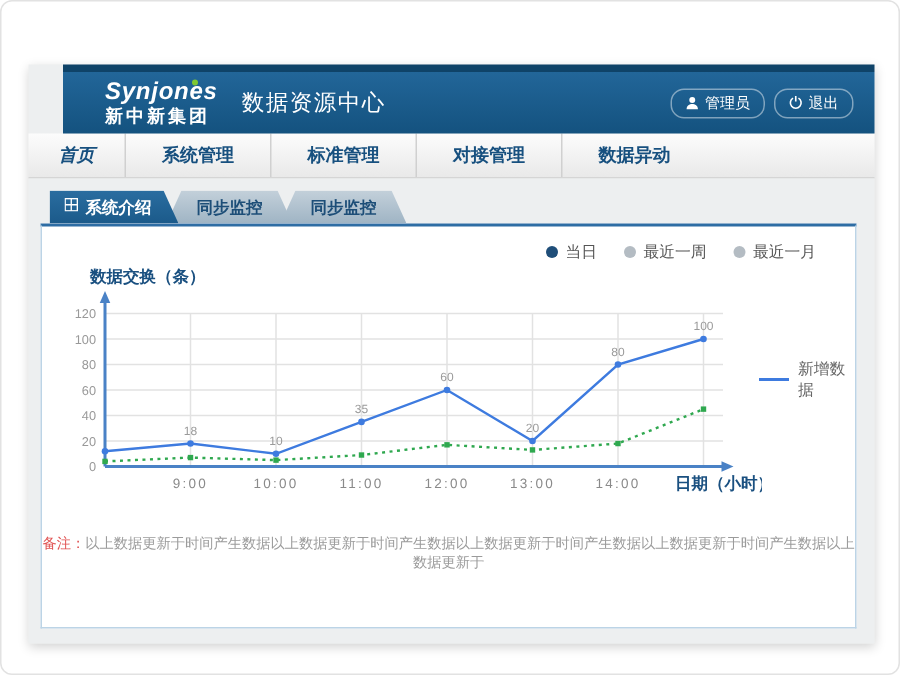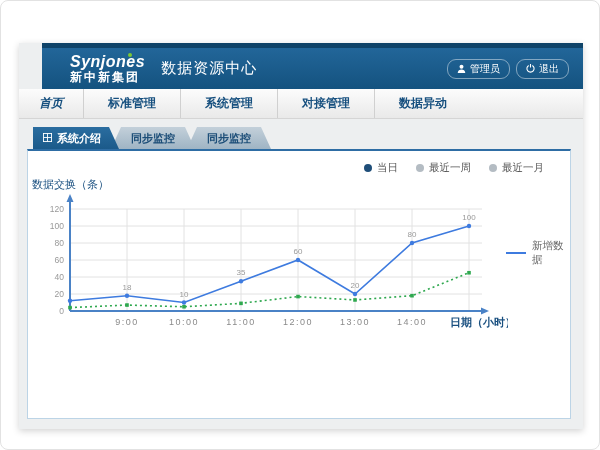--- a/index.html
+++ b/index.html
@@ -42,21 +42,21 @@
 
   .panel { position:absolute; left:8px; right:12px; top:30px; bottom:10px; background:#fff;
            border:1px solid #bcd4e6; border-top:2px solid #2e6da4; }
 
   
   .radios { position:absolute; right:26px; top:10px; display:flex; gap:18px; }
   .radio { display:flex; align-items:center; gap:5px; font-size:10.5px; color:#555; cursor:pointer; }
   .radio .dot { width:8px; height:8px; border-radius:50%; background:#b4bcc3; }
   .radio.selected .dot { background:#1f4e79; }
 
-  .y-title { position:absolute; left:4px; top:26px; font-size:11px; font-weight:normal; color:#1a5080; }
+  .y-title { position:absolute; left:32px; top:26px; font-size:11px; font-weight:bold; color:#1a5080; }
   #chart-svg { position:absolute; left:10px; top:40px; }
 
   .legend { position:absolute; left:478px; top:88px; display:flex; flex-direction:column; gap:6px; }
   .legend-item { display:flex; align-items:center; gap:6px; font-size:10.5px; color:#666; cursor:pointer;justify-content:center; }
   .legend-item .sample { width:22px; height:0; }
 
   .note { position:absolute; left:0; right:0; top:205px; text-align:center; font-size:9.5px; color:#9b9b9b; }
   .note-prefix { color:#e05252; }
 </style>
 </head>
@@ -89,22 +89,22 @@
                 <line x1="5" y1="0" x2="5" y2="4" stroke="#fff" stroke-width="1.2"></line>
               </svg>
           </span>
           <span>退出</span>
         </div>
       </div>
     </div>
 
     <div class="nav">
       <div class="nav-item">首页</div>
+      <div class="nav-item">系统管理</div>
       <div class="nav-item">标准管理</div>
-      <div class="nav-item">系统管理</div>
       <div class="nav-item">对接管理</div>
       <div class="nav-item">数据异动</div>
     </div>
 
     <div class="content">
       <div class="tabs">
         <div class="tab tab-active">
           <span>
             <svg width="9" height="9" viewBox="0 0 10 10">
                 <rect x="0.5" y="0.5" width="9" height="9" fill="none" stroke="#fff"></rect>
@@ -200,18 +200,21 @@
             <rect x="429.2" y="79.95" width="3.6" height="3.6" fill="#2fa84f"></rect>
           </svg>
 
         <div class="legend">
           <div class="legend-item">
             <span class="sample" id="sample-0" style="border-top: 2px solid rgb(62, 123, 223);"></span>
             <span>新增数据</span>
           </div>
         </div>
 
+        <div class="note">
+          <span class="note-prefix">备注：</span><span>以上数据更新于时间产生数据以上数据更新于时间产生数据以上数据更新于时间产生数据以上数据更新于时间产生数据以上数据更新于</span>
+        </div>
 
       </div>
     </div>
 
   </div>
 </div>
 
 </body></html>

